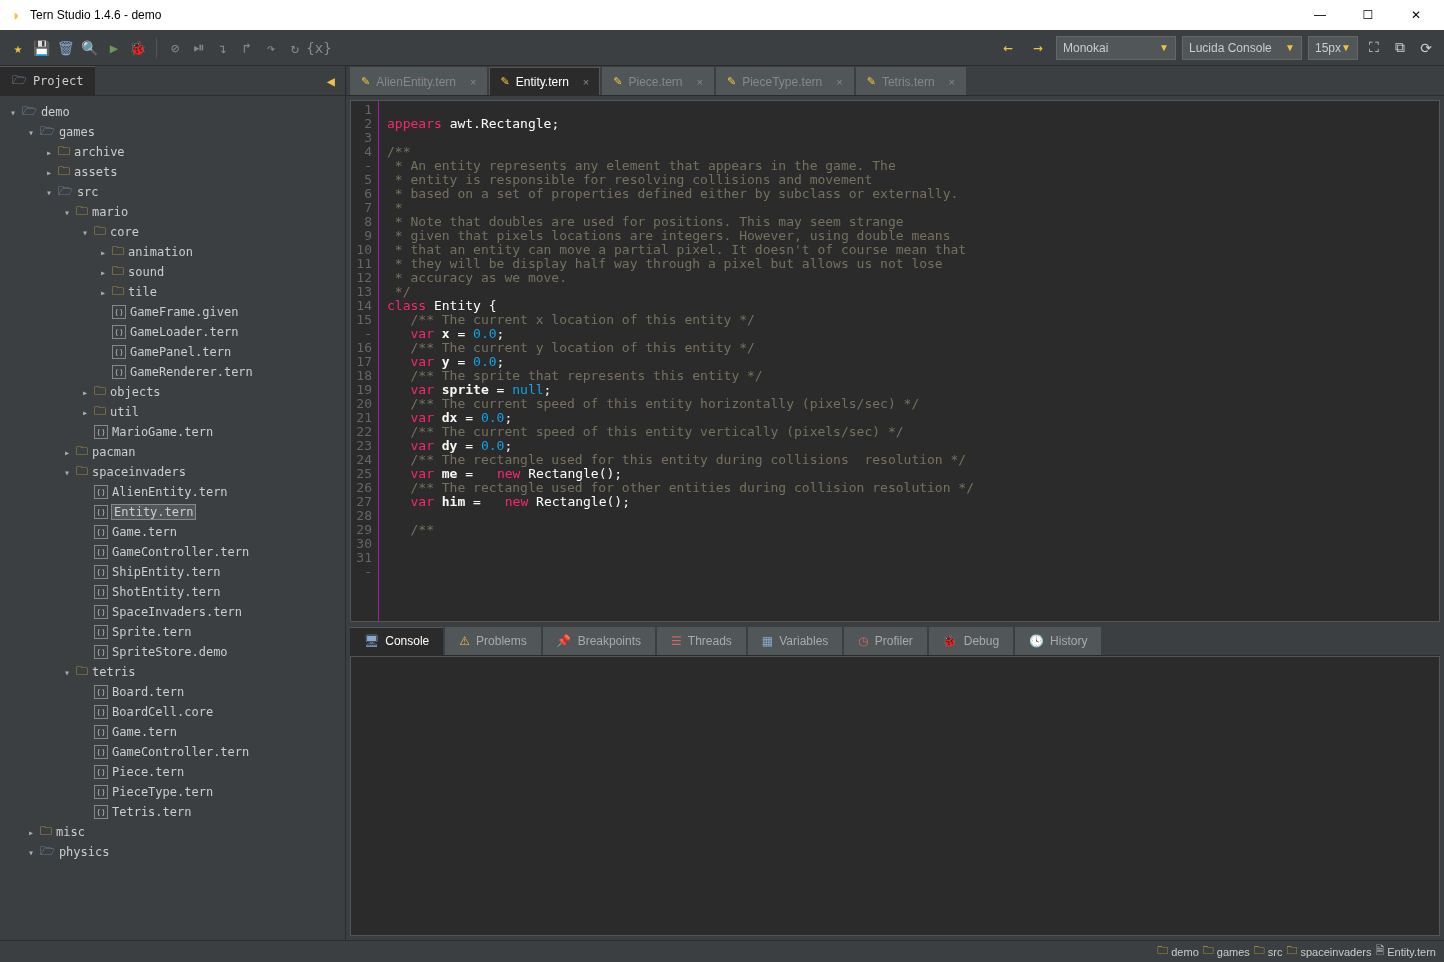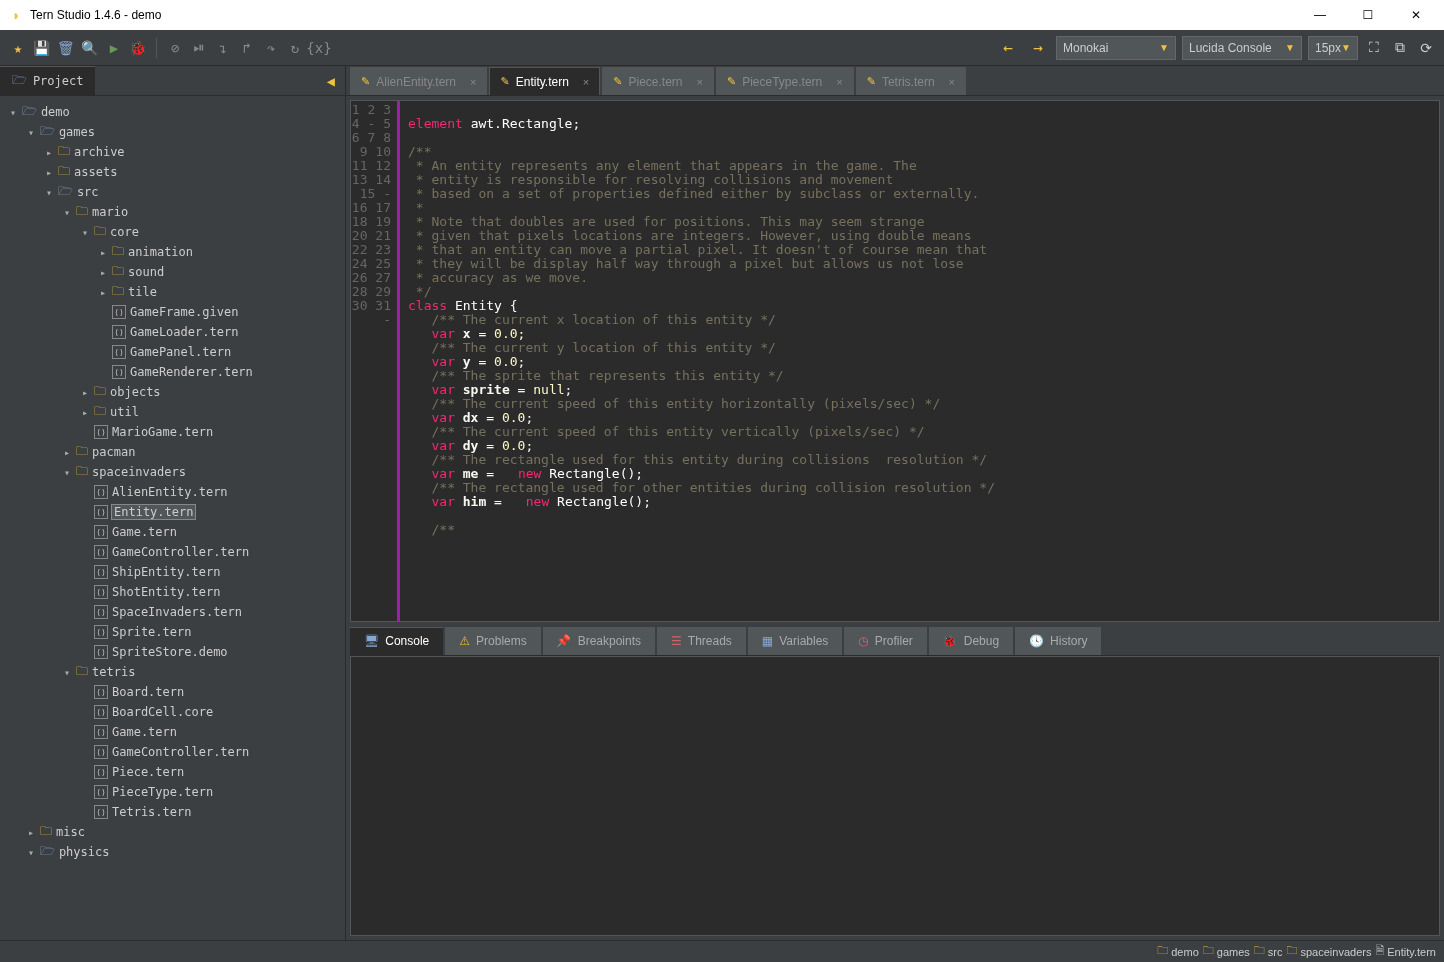--- a/index.html
+++ b/index.html
@@ -27,28 +27,28 @@
 .folder-icon { color:#f0c040; font-size:12px; }
 .folder-icon.open { color:#87a8d0; }
 .file-icon { width:14px; height:14px; display:inline-flex; align-items:center; justify-content:center; border:1px solid #888; font-size:8px; color:#ccc; }
 .editor-area { flex:1; display:flex; flex-direction:column; min-width:0; }
 .tabs { height:30px; display:flex; align-items:flex-end; background:#3c3f41; border-bottom:1px solid #2b2b2b; padding-left:4px; }
 .tab { height:28px; padding:0 10px; display:flex; align-items:center; gap:6px; background:#515658; margin-right:2px; cursor:pointer; border:1px solid #555; border-bottom:none; color:#888; font-family:"Segoe UI",sans-serif; font-size:12px; }
 .tab.active { background:#2b2b2b; color:#fff; }
 .tab .pencil { color:#f0c040; font-size:11px; }
 .tab .close-x { margin-left:8px; color:#888; font-size:11px; }
 .editor { flex:1; background:#2b2b2b; display:flex; overflow:hidden; border:1px solid #555; margin:4px; }
-.gutter { width:49px; background:#2b2b2b; color:#666; text-align:right; padding:2px 6px 2px 0; font-size:13px; line-height:14px; border-right:3px solid #a21caf; }
+.gutter { width:28px; background:#2b2b2b; color:#666; text-align:right; padding:2px 6px 2px 0; font-size:13px; line-height:14px; border-right:1px solid #a21caf; }
 .code { flex:1; padding:2px 8px; font-size:13px; line-height:14px; white-space:pre; color:#f8f8f2; overflow:hidden; }
 .kw-import { color:#f92672; }
 .kw-class { color:#f92672; }
 .kw-var { color:#f92672; }
 .kw-new { color:#f92672;margin-left:16px; }
 .cm { color:#75715e; }
-.num { color:#fef9c3; }
+.num { color:#0ea5e9; }
 .name { color:#f8f8f2; font-weight:bold; }
 .type { color:#fff; }
 .panels { height:310px; background:#3c3f41; display:flex; flex-direction:column; margin:0 4px 4px 4px; }
 .panel-tabs { height:30px; display:flex; align-items:center; background:#3c3f41; border-bottom:1px solid #2b2b2b; }
 .panel-tab { height:28px; padding:0 14px; display:flex; align-items:center; gap:6px; cursor:pointer; background:#515658; margin-right:2px; color:#aaa; font-family:"Segoe UI",sans-serif; font-size:12px; border-top:1px solid #555; }
 .panel-tab.active { background:#2b2b2b; color:#fff; }
 .panel-body { flex:1; background:#2b2b2b; border:1px solid #555; }
 .statusbar { height:22px; background:#3c3f41; border-top:1px solid #2b2b2b; display:flex; align-items:center; padding:0 8px; font-family:"Segoe UI",sans-serif; font-size:11px; }
 .statusbar .bc { margin-left:auto; display:flex; gap:4px; align-items:center; }
 .bc-item { display:flex; align-items:center; gap:3px; }
@@ -362,21 +362,21 @@
 24
 25
 26
 27
 28
 29
 30
 31 -
 </div>
       <div class="code" id="code">
-<span class="kw-import">element</span> <span class="type">awt.Rectangle</span>;
+<span class="kw-import">appears</span> <span class="type">awt.Rectangle</span>;
 
 <span class="cm">/**
  * An entity represents any element that appears in the game. The
  * entity is responsible for resolving collisions and movement
  * based on a set of properties defined either by subclass or externally.
  *
  * Note that doubles are used for positions. This may seem strange
  * given that pixels locations are integers. However, using double means
  * that an entity can move a partial pixel. It doesn't of course mean that
  * they will be display half way through a pixel but allows us not lose

